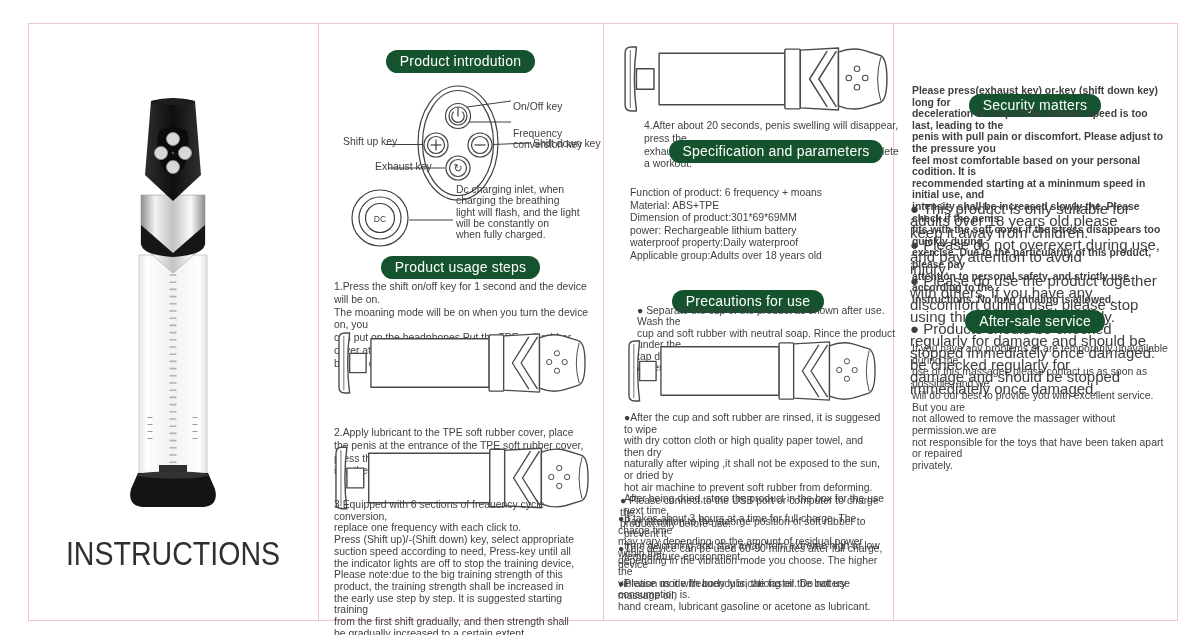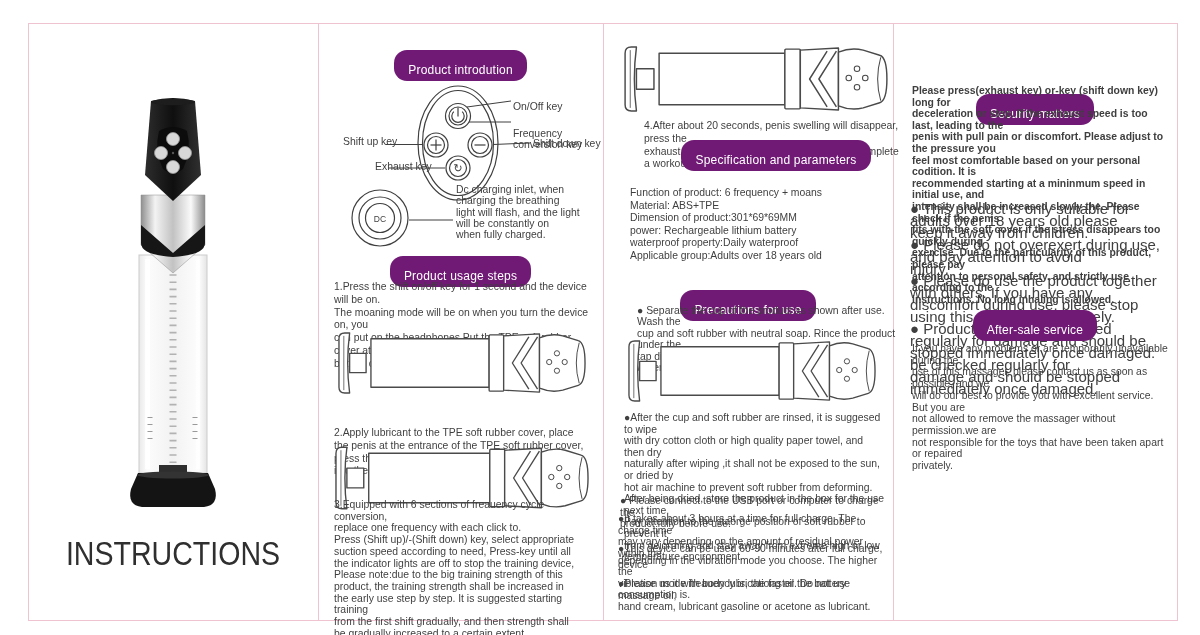--- a/index.html
+++ b/index.html
@@ -3,22 +3,22 @@
 <meta charset="utf-8">
 <style>
   html,body{margin:0;padding:0;background:#fff;}
   .page{position:relative;width:1200px;height:635px;background:#fff;overflow:hidden;
         font-family:"Liberation Sans",sans-serif;color:#3f3f3f;}
   .frame{position:absolute;left:28px;top:23px;width:1148px;height:596px;border:1px solid #f0c3d1;}
   .vdiv{position:absolute;top:23px;height:597px;width:1px;background:#f0c3d1;}
   #vdiv1{left:318px;} #vdiv2{left:603px;} #vdiv3{left:893px;}
 
   .pill-row{position:absolute;text-align:center;}
-  .pill{display:inline-block;background:#701a75;color:#ffffff;border-radius:13px;
-        padding:13px 14px 4px;font-size:12px;letter-spacing:.2px;}
+  .pill{display:inline-block;background:#14532d;color:#ffffff;border-radius:13px;
+        padding:3px 14px 4px;font-size:14px;letter-spacing:.2px;}
 
   .t{position:absolute;font-size:10.4px;line-height:12.8px;white-space:pre-line;color:#3f3f3f;}
   .lbl{position:absolute;font-size:10.4px;line-height:11.2px;white-space:pre-line;color:#3f3f3f;}
 
   #cover-title{position:absolute;left:28px;top:534px;width:290px;text-align:center;
                font-size:34px;color:#2f2f2f;transform:scaleX(.84);transform-origin:center;}
 
   #photo{position:absolute;left:125px;top:95px;width:96px;height:420px;}
   #pad-diagram{position:absolute;left:318px;top:78px;width:285px;height:180px;}
 

